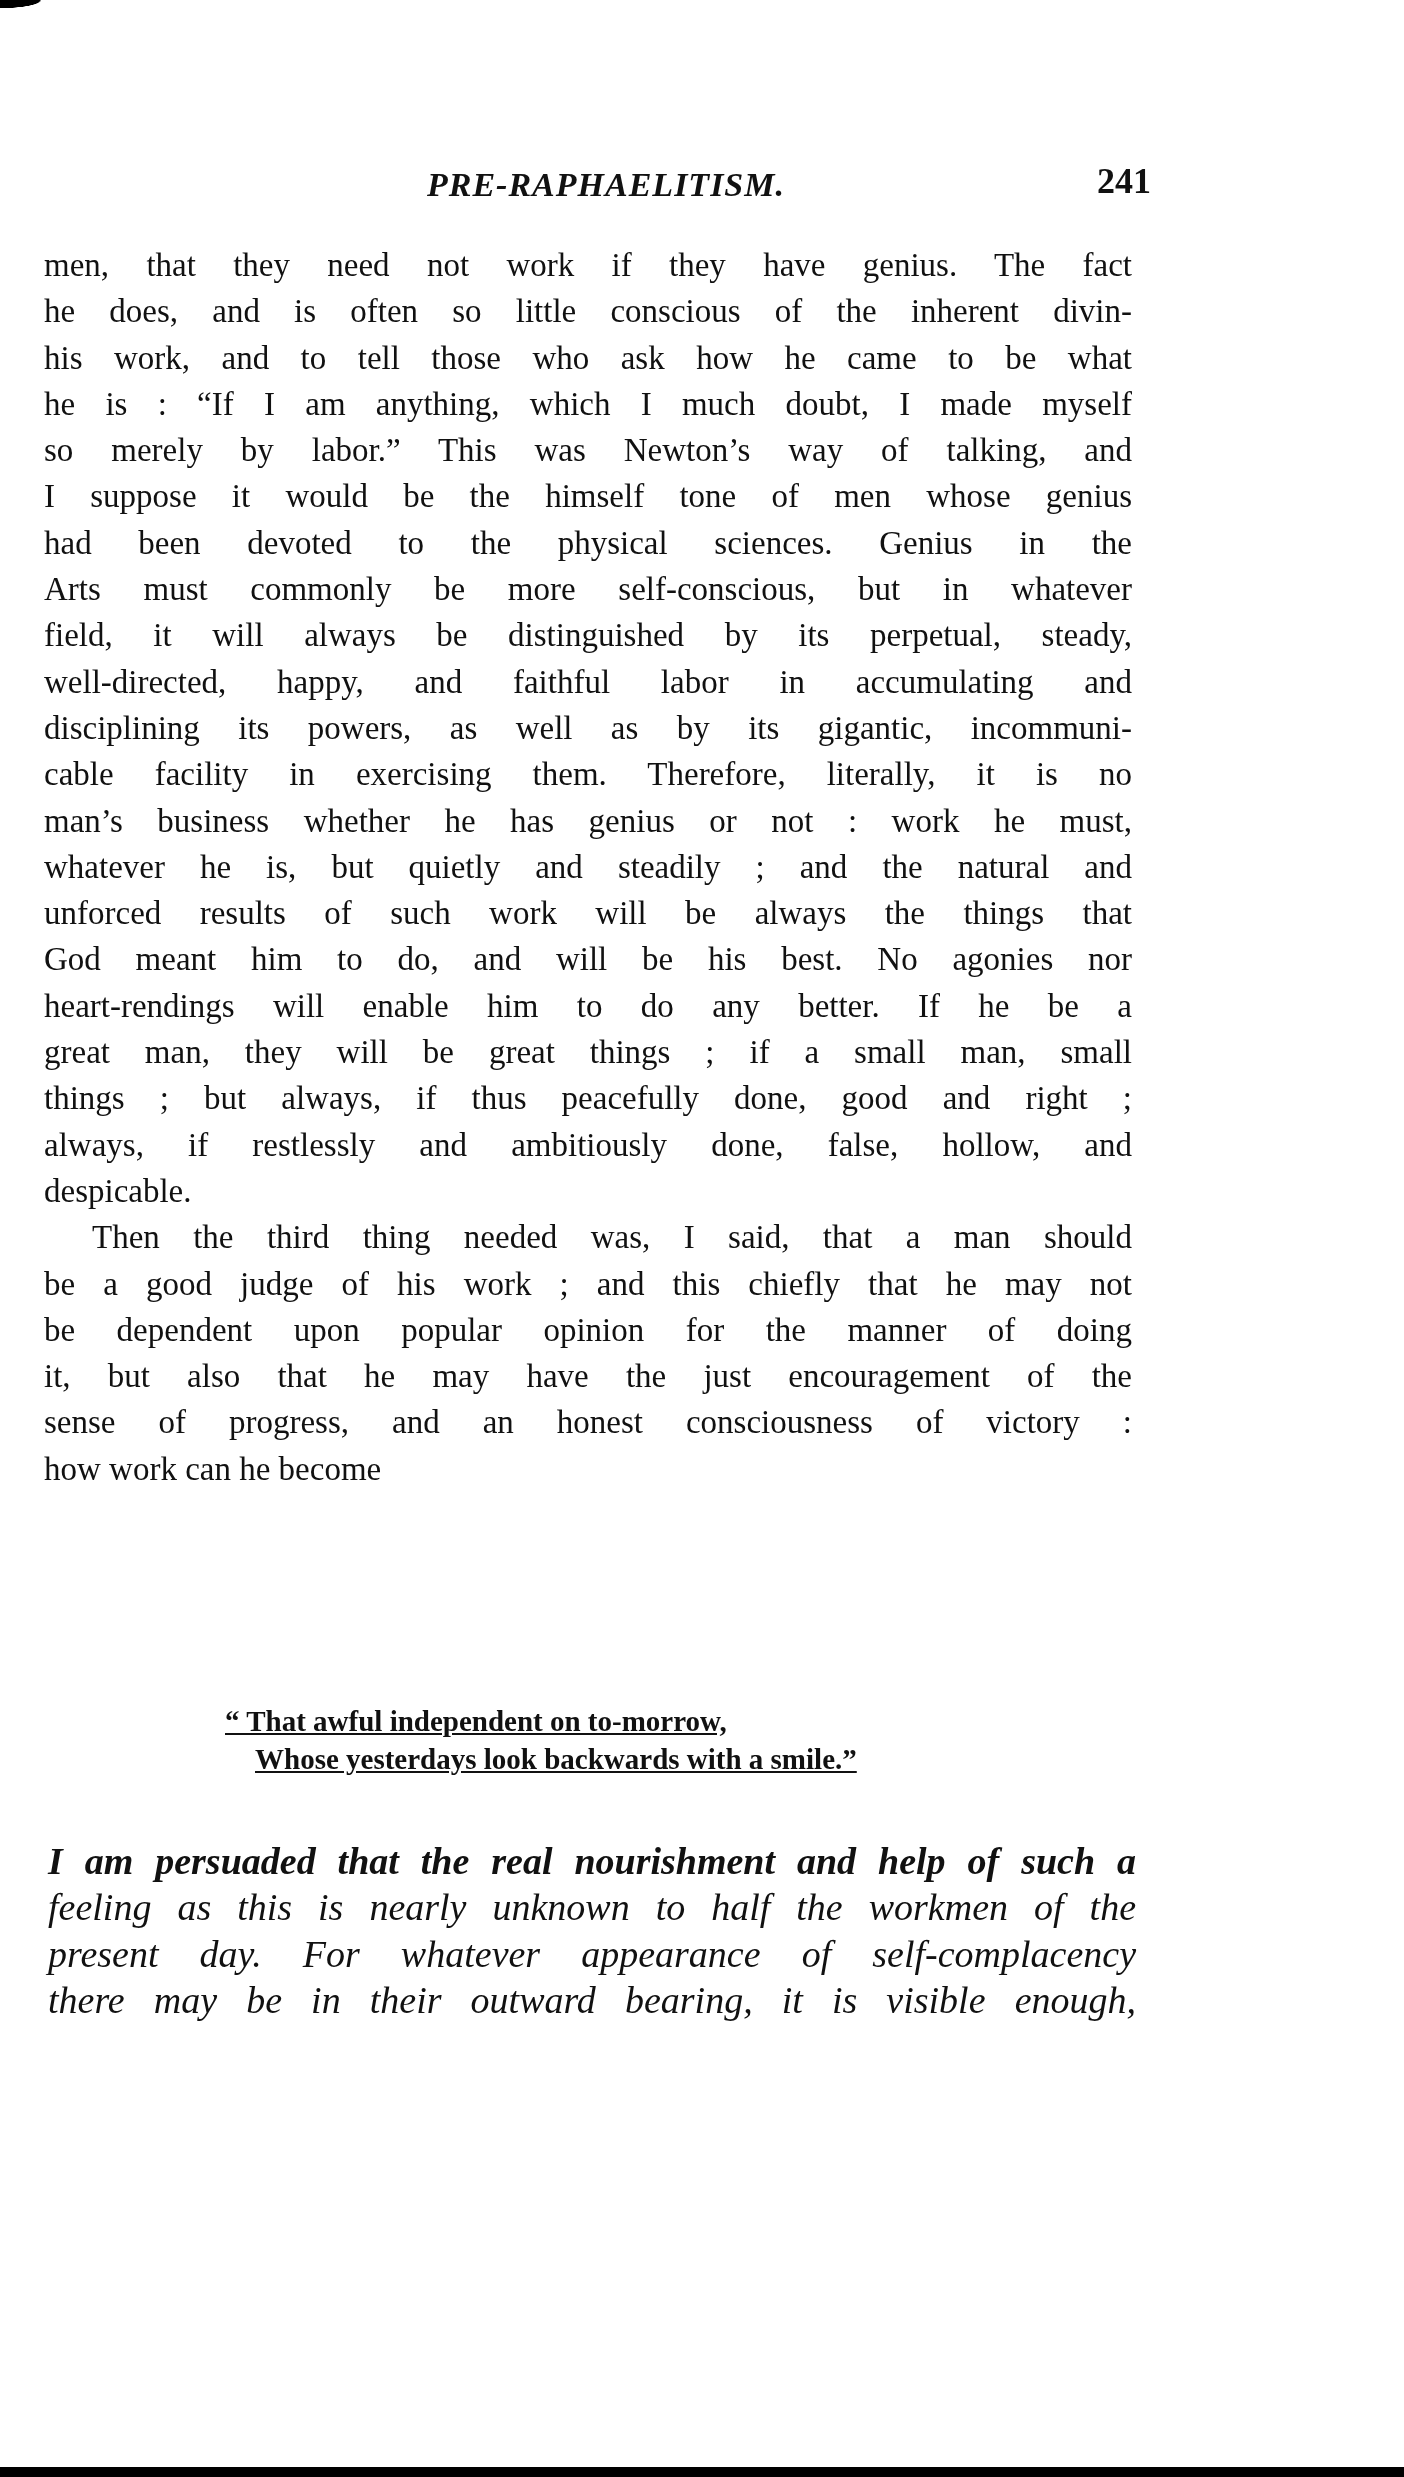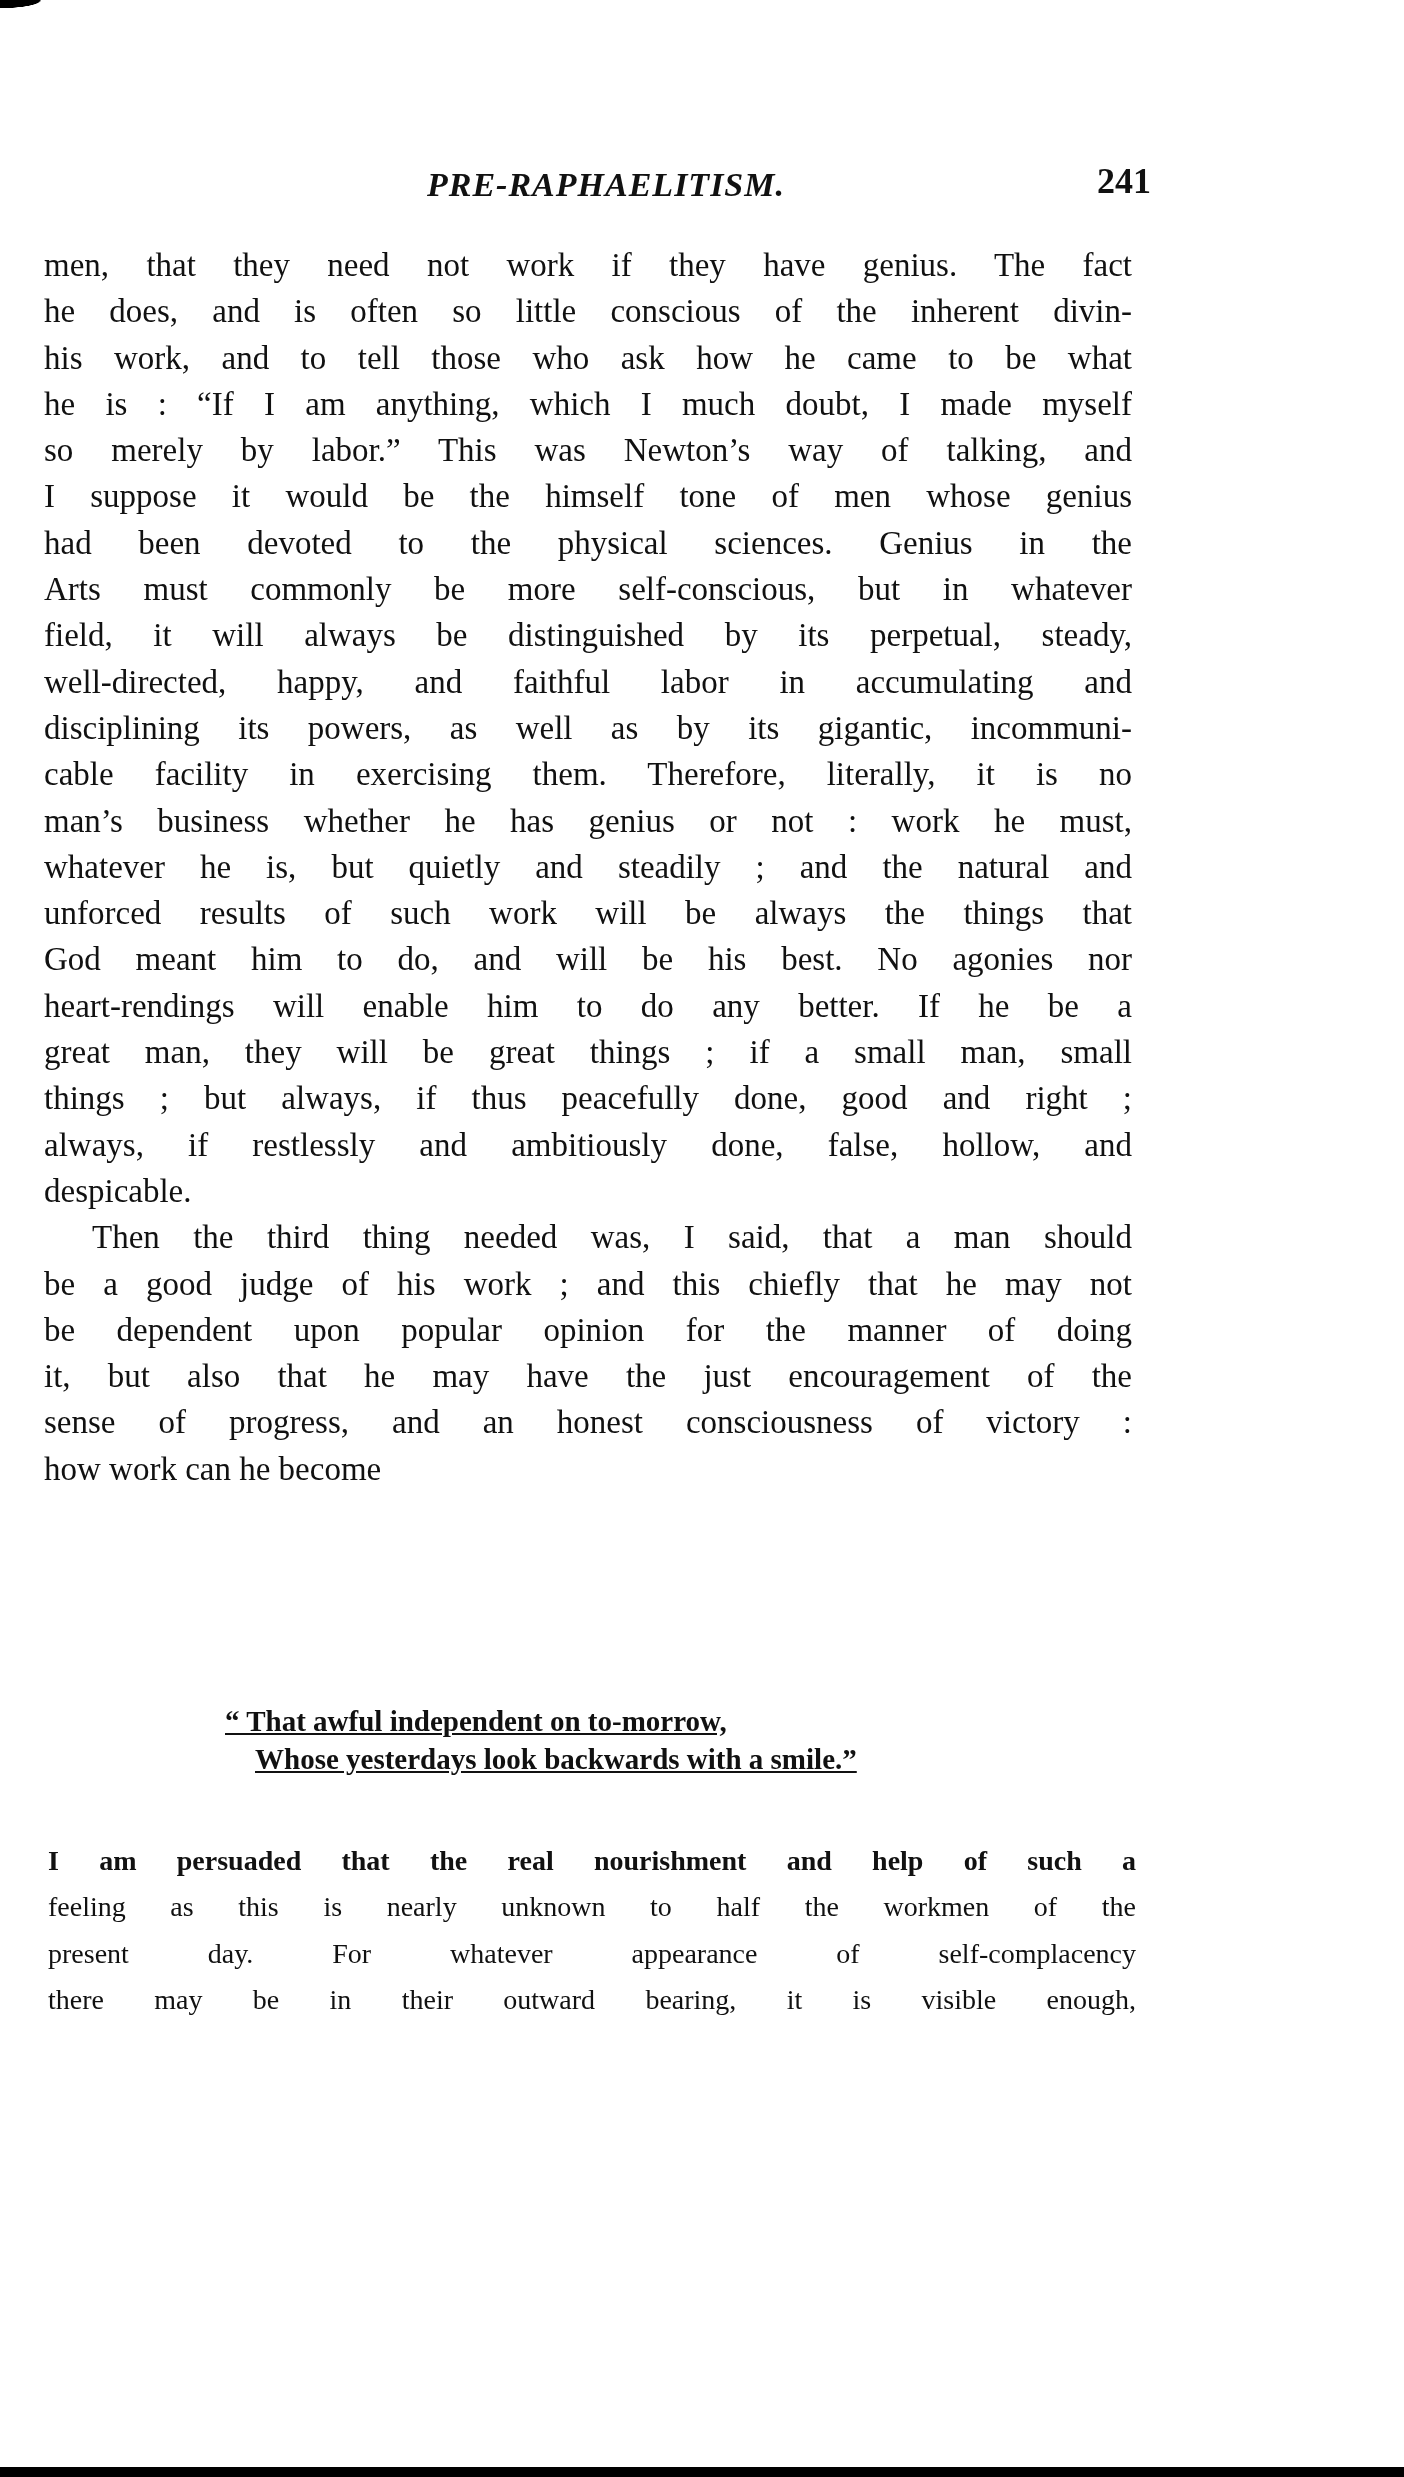--- a/index.html
+++ b/index.html
@@ -33,21 +33,21 @@
     .line.last { text-align-last: left; }
     .line.indent { padding-left: 48px; }
     .quote {
       position: absolute; left: 225px; top: 1702px;
       font-size: 29px; line-height: 38px; font-weight: bold; text-decoration: underline;
     }
     .quote .qline { display: block; white-space: nowrap; }
     .quote .qline.second { padding-left: 30px; }
     .body-text-2 {
       position: absolute; left: 48px; top: 1838px; width: 1088px;
-      font-size: 28px; line-height: 46.3px;
+      font-size: 38px; line-height: 46.3px; font-style: italic;
     }
     .body-text-2 .line:first-child { font-weight: bold; }
     .bottom-bar {
       position: absolute; left: 0; bottom: 0; width: 1404px; height: 10px; background: #000;
     }
   </style>
 </head>
 <body>
 
 <div class="corner"></div>

